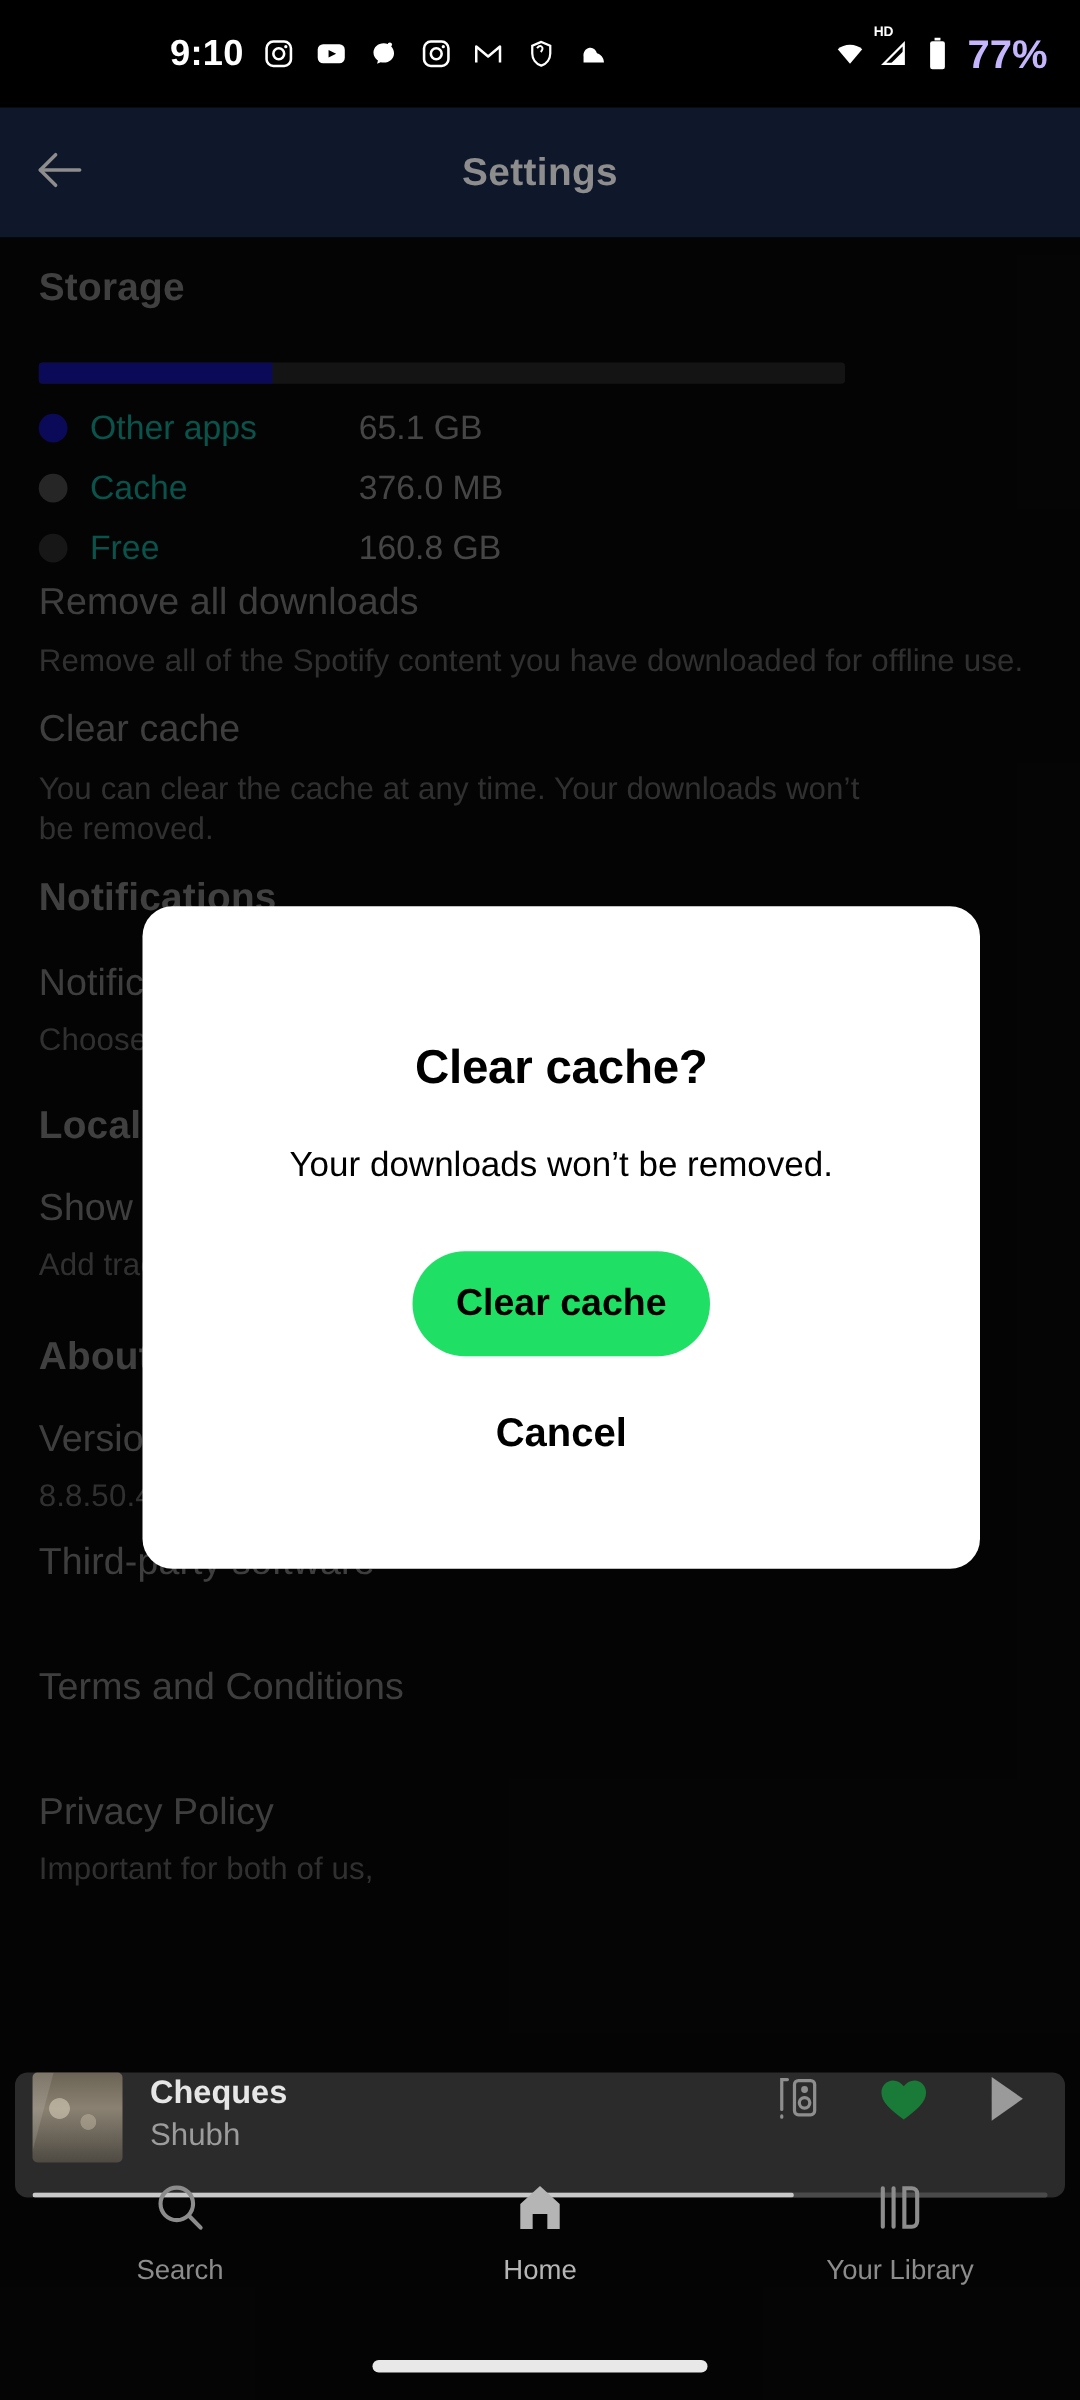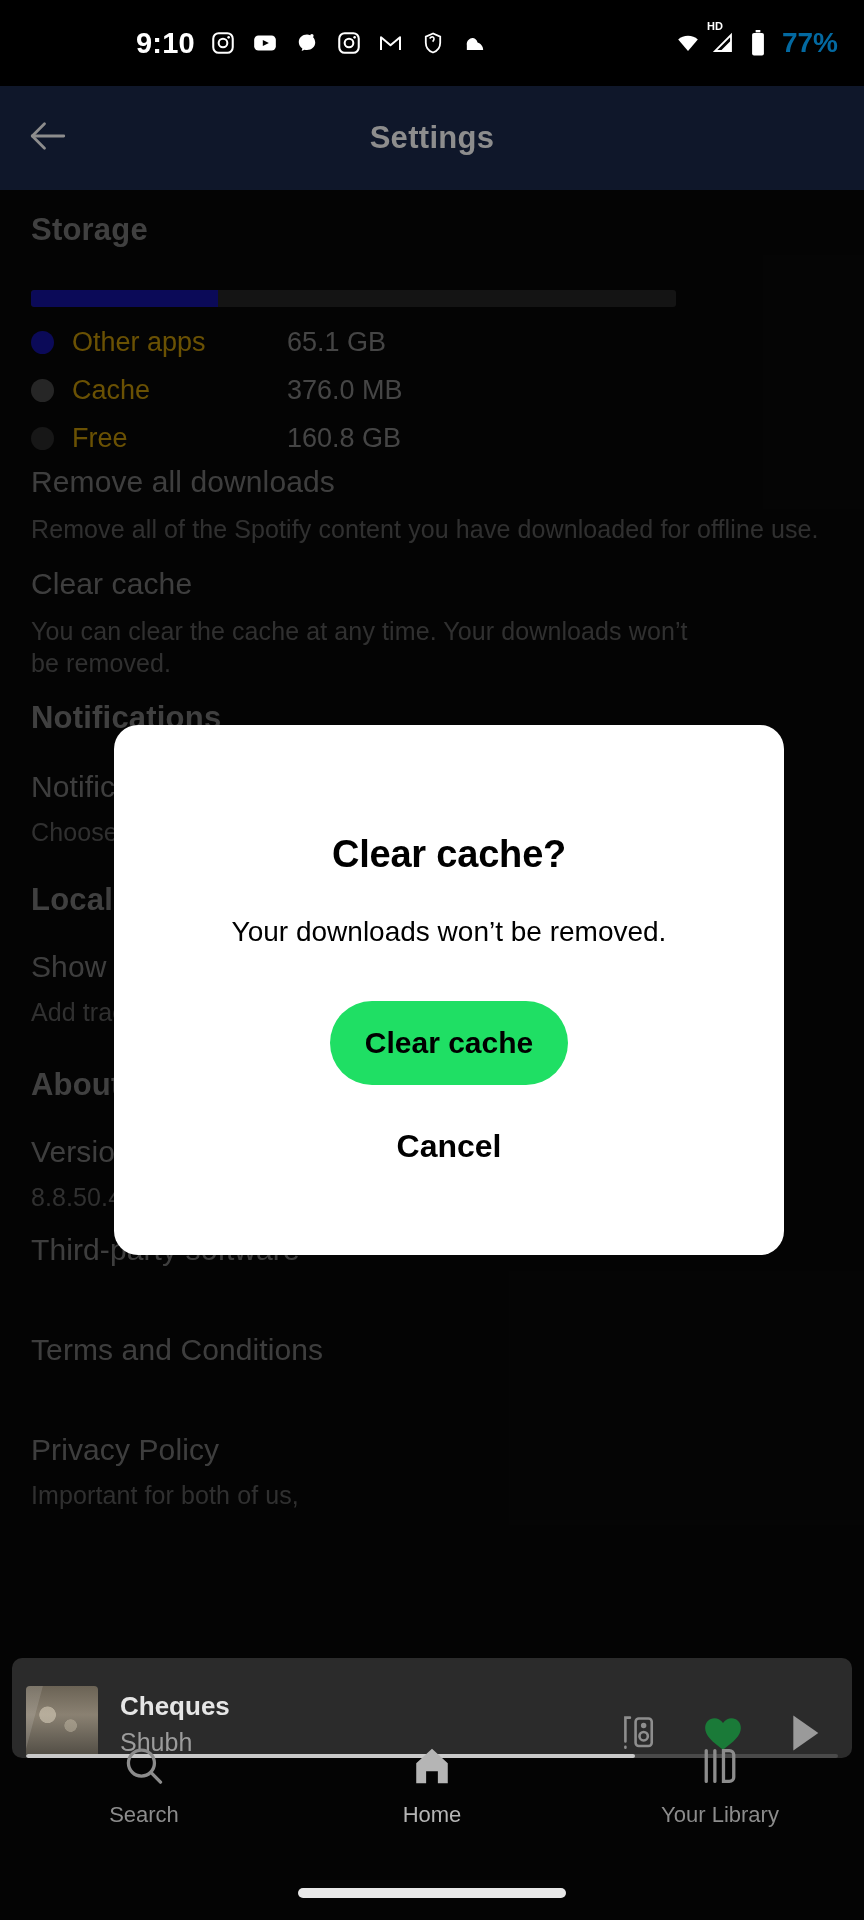--- a/index.html
+++ b/index.html
@@ -14,21 +14,21 @@
   
   .statusbar{
     position:absolute; top:0; left:0; width:864px; height:86px;
     background:#000; display:flex; align-items:center;
     padding:0 26px;
   }
   .sb-left{ display:flex; align-items:center; gap:14px; flex:1; justify-content:flex-start; padding-left:110px;}
   .sb-time{ color:#fff; font-size:29px; font-weight:600; letter-spacing:.2px; }
   .sb-ic{ display:inline-flex; align-items:center; justify-content:center; width:28px; height:28px; color:#fff;}
   .sb-right{ display:flex; align-items:center; gap:7px; }
-  .sb-batt-txt{ color:#0369a1; font-size:28px; font-weight:600; margin-left:3px;}
+  .sb-batt-txt{ color:#c4b5fd; font-size:32px; font-weight:600; margin-left:3px;}
   .hd-wrap{ position:relative; display:inline-flex; }
   .hd-lbl{ position:absolute; top:-9px; left:-2px; font-size:11px; color:#fff; font-weight:700;}
 
   
   .appbar{
     position:absolute; top:86px; left:0; width:864px; height:104px;
     background:#0f172a;
     display:flex; align-items:center;
   }
   .back-btn{ width:96px; display:flex; align-items:center; justify-content:center; }
@@ -51,21 +51,21 @@
   .row-sub{ color:#6a6a6a; font-size:25px; font-weight:400; letter-spacing:.1px; line-height:1.28; }
 
   .storage-bar{
     position:relative; width:645px; height:17px; background:#2e2e2e;
     border-radius:3px; overflow:hidden;
   }
   .storage-bar .fill{ position:absolute; top:0; left:0; height:100%; background:#1a17c4; border-radius:3px 0 0 3px;}
 
   .legend-row{ display:flex; align-items:center; height:48px; }
   .legend-dot{ width:23px; height:23px; border-radius:50%; flex:0 0 auto; }
-  .legend-label{ color:#eab308; font-size:27px; margin-left:18px; width:215px; }
+  .legend-label{ color:#14b8a6; font-size:27px; margin-left:18px; width:215px; }
   .legend-value{ color:#9a9a9a; font-size:27px; }
 
   .toggle{
     position:absolute; width:76px; height:40px; border-radius:20px;
     background:#2b2b2b; right:-12px;
   }
   .toggle .knob{ position:absolute; right:3px; top:3px; width:34px; height:34px; border-radius:50%; background:#575757;}
 
   
   .scrim{ position:absolute; inset:190px 0 0 0; background:rgba(0,0,0,0.55); }
@@ -89,21 +89,21 @@
   .dlg-secondary{
     margin-top:43px;
     background:transparent; border:none;
     color:#000; font-size:32px; font-weight:700; cursor:pointer;
     font-family:"Liberation Sans", sans-serif;
   }
 
   
   .nowplaying{
     position:absolute; left:12px; top:1658px; width:840px; height:100px;
-    background:#2b2b2b; border-radius:10px; display:flex; align-items:flex-end;
+    background:#2b2b2b; border-radius:10px; display:flex; align-items:flex-start;
     padding:0 14px;
   }
   .np-art{
     width:72px; height:72px; border-radius:4px; flex:0 0 auto;
     background:
       linear-gradient(180deg,#6b6355 0%,#8a8172 40%,#4e4a42 100%);
     position:relative; overflow:hidden;
   }
   .np-art:after{
     content:""; position:absolute; inset:0;

